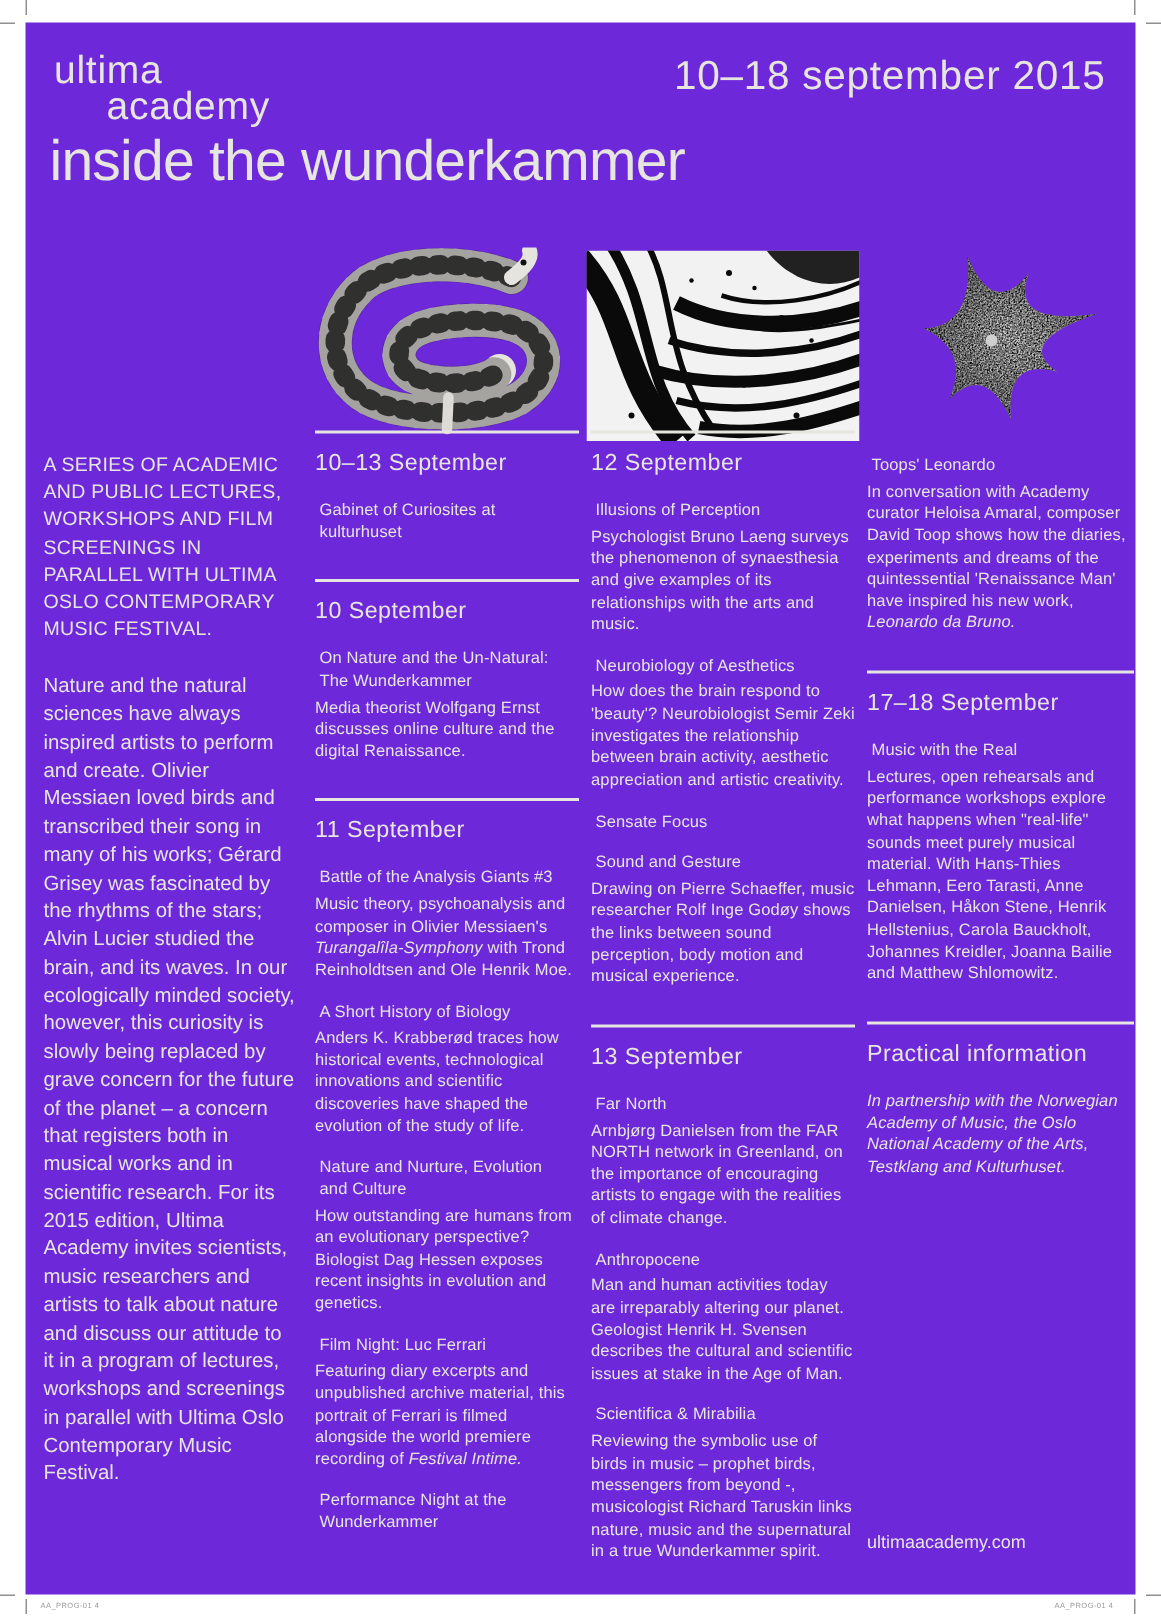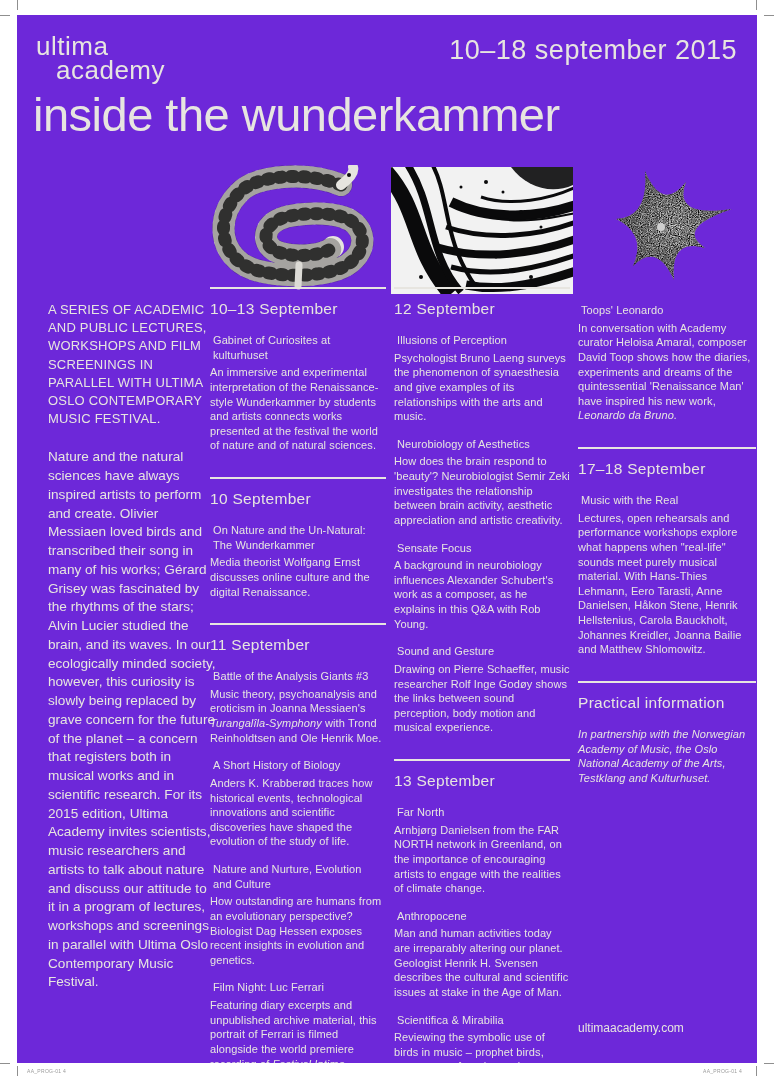--- a/index.html
+++ b/index.html
@@ -7,31 +7,31 @@
     width:774px;height:1080px;position:relative;background:#ffffff;
     font-family:"Liberation Sans","DejaVu Sans",sans-serif;overflow:hidden;
   }
   .poster{
     position:absolute;left:17px;top:15px;width:740px;height:1048px;
     background:#6d28d9;color:#e7e5e0;overflow:hidden;
   }
   
   .logo{position:absolute;left:19px;top:20px;line-height:0.92;letter-spacing:0.5px;}
   .logo .l1{font-size:26px;}
-  .logo .l2{font-size:26px;margin-left:20px;}
+  .logo .l2{font-size:26px;margin-left:35px;}
   .dates{position:absolute;right:20px;top:20px;font-size:27px;letter-spacing:0.5px;}
-  .title{position:absolute;left:16px;top:72px;font-size:47px;letter-spacing:-0.5px;white-space:nowrap;text-align:center;}
+  .title{position:absolute;left:16px;top:72px;font-size:38px;letter-spacing:-0.5px;white-space:nowrap;text-align:center;}
   
   .fig{position:absolute;}
   .fig-snake{left:186px;top:150px;}
   .fig-etch{left:374px;top:152px;}
   .fig-star{left:558px;top:146px;}
   
   .col{position:absolute;top:272px;}
-  .col-intro{left:31px;width:168px;}
+  .col-intro{left:12px;width:168px;}
   .colA{left:193px;width:176px;}
   .colB{left:377px;width:176px;}
   .colC{left:561px;width:178px;}
   .lead{font-size:13px;line-height:1.4;letter-spacing:0.2px;margin:14px 0 20px 0;}
   .intro-body{font-size:13.6px;line-height:1.38;}
   .rule{height:2px;background:#e7e5e0;margin:0 0 11px 0;}
   .section{margin-bottom:24px;}
   .sec-pad{padding-top:13px;}
   h3{font-size:15.5px;font-weight:normal;margin:0 0 15px 0;letter-spacing:0.3px;}
   .event{font-size:11px;line-height:1.33;margin-bottom:13px;letter-spacing:0.1px;}
@@ -132,37 +132,36 @@
     <div class="lead">A SERIES OF ACADEMIC AND PUBLIC LECTURES, WORKSHOPS AND FILM SCREENINGS IN PARALLEL WITH ULTIMA OSLO CONTEMPORARY MUSIC FESTIVAL.</div>
     <div class="intro-body">Nature and the natural sciences have always inspired artists to perform and create. Olivier Messiaen loved birds and transcribed their song in many of his works; Gérard Grisey was fascinated by the rhythms of the stars; Alvin Lucier studied the brain, and its waves. In our ecologically minded society, however, this curiosity is slowly being replaced by grave concern for the future of the planet – a concern that registers both in musical works and in scientific research. For its 2015 edition, Ultima Academy invites scientists, music researchers and artists to talk about nature and discuss our attitude to it in a program of lectures, workshops and screenings in parallel with Ultima Oslo Contemporary Music Festival.</div>
   </div>
 
   <div class="col colA">
     <div class="section">
       <div class="rule"></div>
       <h3>10–13 September</h3>
       <div class="event">
         <div class="ev-title">Gabinet of Curiosites at kulturhuset</div>
-        <div class="ev-desc"><span>An immersive and experimental interpretation of the Renaissance-style Wunderkammer by students and artists connects works presented at the festival the world of nature and of natural sciences.</span><em></em><span></span></div>
       </div>
     </div>
     <div class="section">
       <div class="rule"></div>
       <h3>10 September</h3>
       <div class="event">
         <div class="ev-title">On Nature and the Un-Natural: The Wunderkammer</div>
         <div class="ev-desc"><span>Media theorist Wolfgang Ernst discusses online culture and the digital Renaissance.</span><em></em><span></span></div>
       </div>
     </div>
     <div class="section">
       <div class="rule"></div>
       <h3>11 September</h3>
       <div class="event">
         <div class="ev-title">Battle of the Analysis Giants #3</div>
-        <div class="ev-desc"><span>Music theory, psychoanalysis and eroticism in Joanna Messiaen's </span><em>Turangalîla-Symphony</em><span> with Trond Reinholdtsen and Ole Henrik Moe.</span></div>
+        <div class="ev-desc"><span>Music theory, psychoanalysis and composer in Olivier Messiaen's </span><em>Turangalîla-Symphony</em><span> with Trond Reinholdtsen and Ole Henrik Moe.</span></div>
       </div>
       <div class="event">
         <div class="ev-title">A Short History of Biology</div>
         <div class="ev-desc"><span>Anders K. Krabberød traces how historical events, technological innovations and scientific discoveries have shaped the evolution of the study of life.</span><em></em><span></span></div>
       </div>
       <div class="event">
         <div class="ev-title">Nature and Nurture, Evolution and Culture</div>
         <div class="ev-desc"><span>How outstanding are humans from an evolutionary perspective? Biologist Dag Hessen exposes recent insights in evolution and genetics.</span><em></em><span></span></div>
       </div>
       <div class="event">
@@ -183,21 +182,20 @@
       <div class="event">
         <div class="ev-title">Illusions of Perception</div>
         <div class="ev-desc"><span>Psychologist Bruno Laeng surveys the phenomenon of synaesthesia and give examples of its relationships with the arts and music.</span><em></em><span></span></div>
       </div>
       <div class="event">
         <div class="ev-title">Neurobiology of Aesthetics</div>
         <div class="ev-desc"><span>How does the brain respond to 'beauty'? Neurobiologist Semir Zeki investigates the relationship between brain activity, aesthetic appreciation and artistic creativity.</span><em></em><span></span></div>
       </div>
       <div class="event">
         <div class="ev-title">Sensate Focus</div>
-        <div class="ev-desc"><span>A background in neurobiology influences Alexander Schubert's work as a composer, as he explains in this Q&amp;A with Rob Young.</span><em></em><span></span></div>
       </div>
       <div class="event">
         <div class="ev-title">Sound and Gesture</div>
         <div class="ev-desc"><span>Drawing on Pierre Schaeffer, music researcher Rolf Inge Godøy shows the links between sound perception, body motion and musical experience.</span><em></em><span></span></div>
       </div>
     </div>
     <div class="section">
       <div class="rule"></div>
       <h3>13 September</h3>
       <div class="event">

